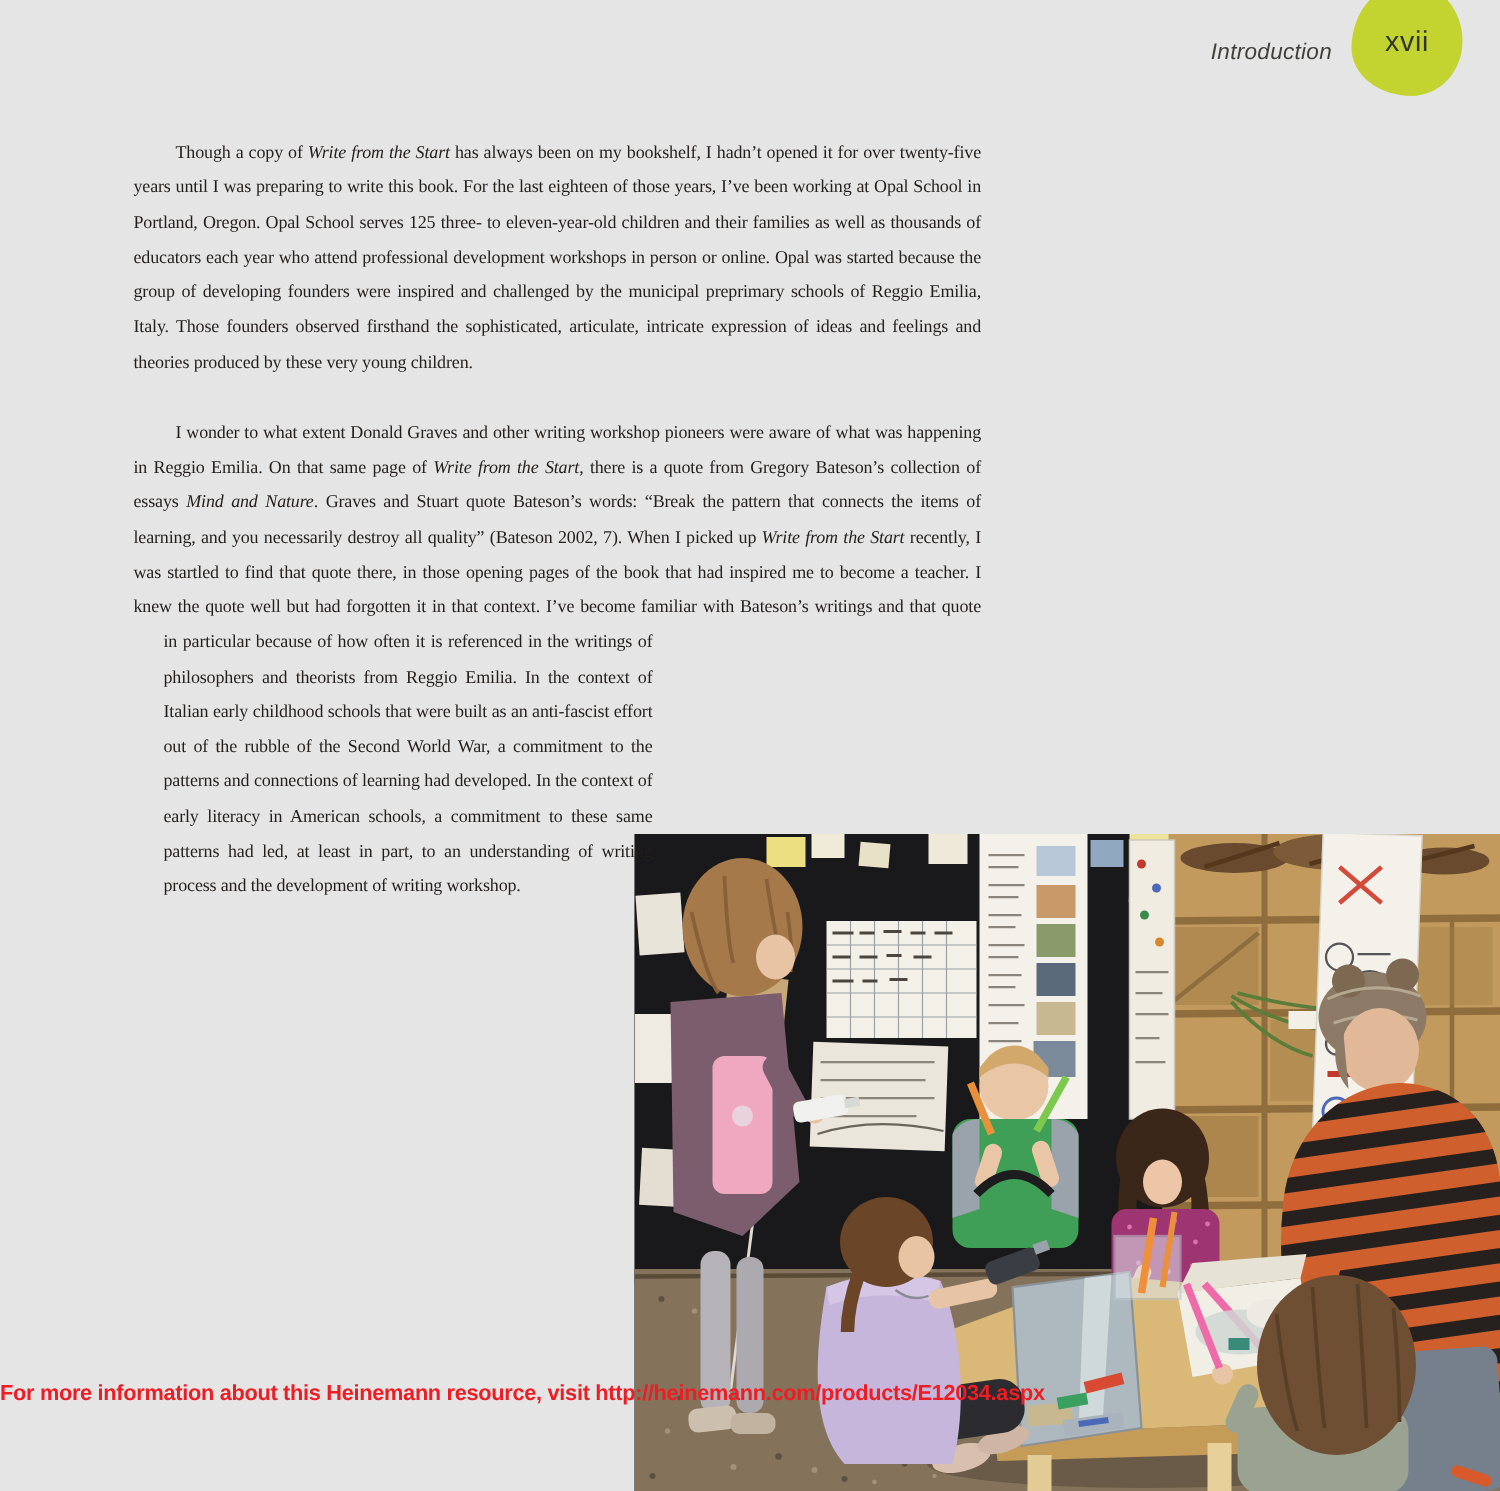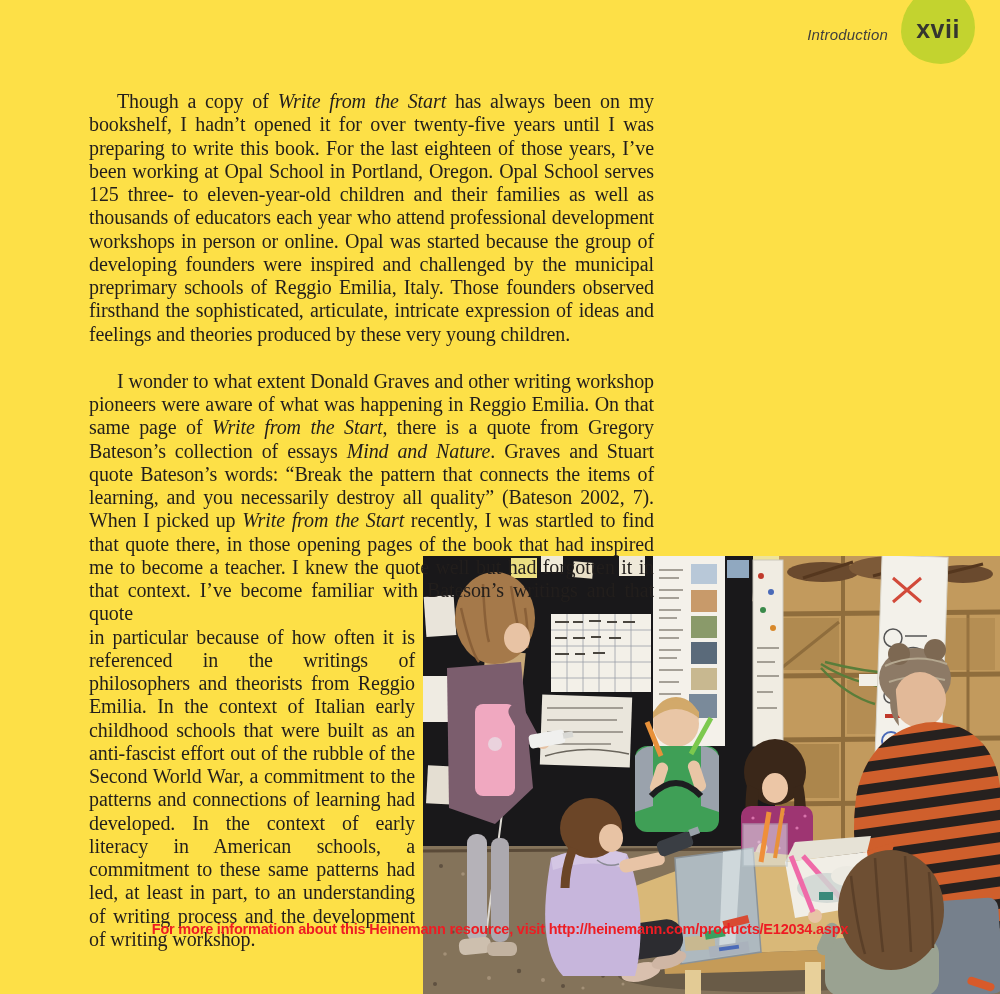--- a/index.html
+++ b/index.html
@@ -1,53 +1,53 @@
 <!DOCTYPE html>
 <html style="--accent_blob: #c3d32f; --footer_red: #ee1c23; --body_text: #221e1c;"><head>
 <meta charset="utf-8">
 <style>
   html,body{margin:0;padding:0;background:#ffffff;}
   .page{
-    position:relative;width:1000px;height:994px;background:#fde047;overflow:hidden;
+    position:relative;width:1000px;height:994px;background:#e5e5e5;overflow:hidden;
     font-family:"Liberation Serif","DejaVu Serif",serif;color:#221e1c;
   }
   
   .running-head{
     position:absolute;top:26px;right:112px;
     font-family:"Liberation Sans","DejaVu Sans",sans-serif;
     font-style:italic;font-size:15px;color:#413f3c;letter-spacing:.2px;
   }
   .page-blob{
     position:absolute;left:901px;top:-12px;width:74px;height:76px;
     background:var(--accent_blob,#c3d32f);
     border-radius:52% 48% 46% 54% / 58% 52% 48% 42%;
     display:flex;align-items:center;justify-content:center;padding-top:6px;box-sizing:border-box;
   }
   .page-blob .num{
     font-family:"Liberation Sans","DejaVu Sans",sans-serif;
-    font-weight:700;font-size:25px;color:#35352f;letter-spacing:.5px;
+    font-weight:400;font-size:19px;color:#35352f;letter-spacing:.5px;
   }
   
   .text-col{position:absolute;left:89px;top:90px;width:565px;z-index:2;}
   .para{
-    margin:0;font-size:20px;line-height:23.25px;text-align:justify;
+    margin:0;font-size:12px;line-height:23.25px;text-align:justify;
     letter-spacing:-0.1px;
   }
   .para.indent{text-indent:28px;}
   .para.cont{text-align-last:justify;margin-top:24px;}
-  .narrow{width:326px;}
+  .narrow{width:326px;margin-left:20px;}
   
   .photo{
     position:absolute;left:423px;top:556px;width:577px;height:438px;z-index:1;
     overflow:hidden;background:#19181a;
   }
   .photo svg{display:block;}
   
   .footer-note{
-    position:absolute;left:0;right:0;top:921px;text-align:center;z-index:5;
+    position:absolute;left:0;right:0;top:921px;text-align:left;z-index:5;
     font-family:"Liberation Sans","DejaVu Sans",sans-serif;
     font-weight:700;font-size:14.5px;color:var(--footer_red,#ee1c23);letter-spacing:-0.2px;
   }
   .footer-note .url{text-decoration:none;}
 </style>
 </head>
 <body>
 
 <div class="page">
 

